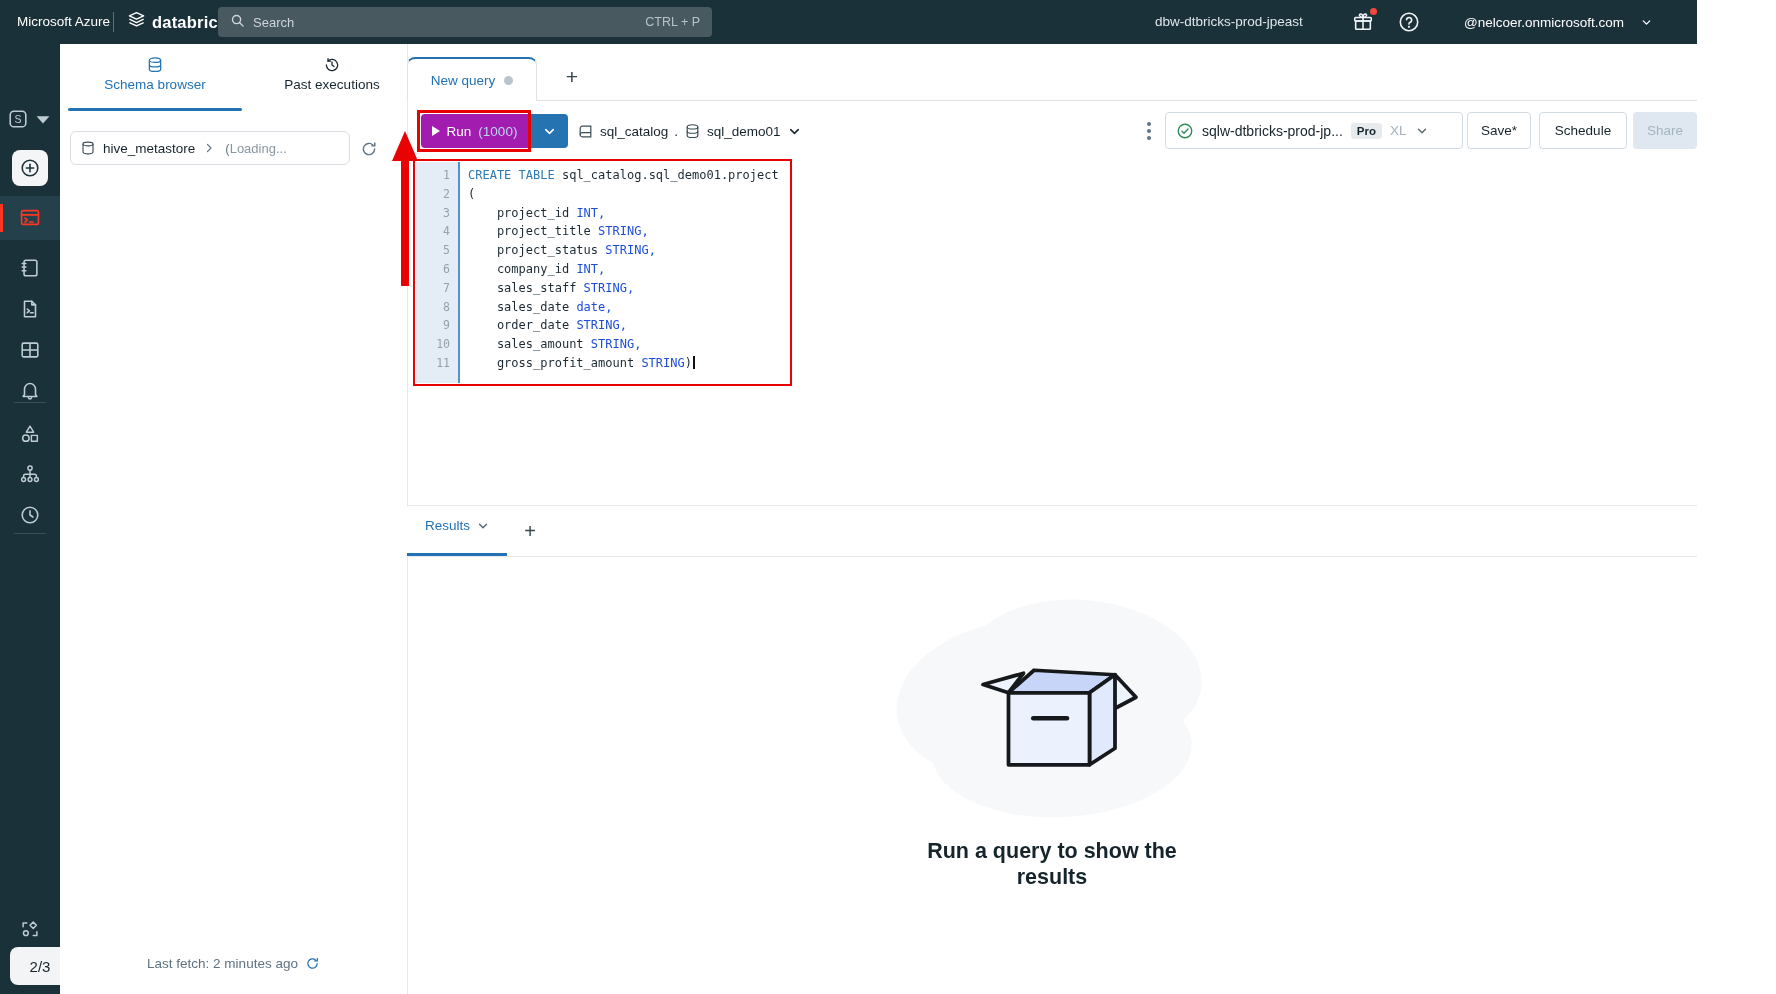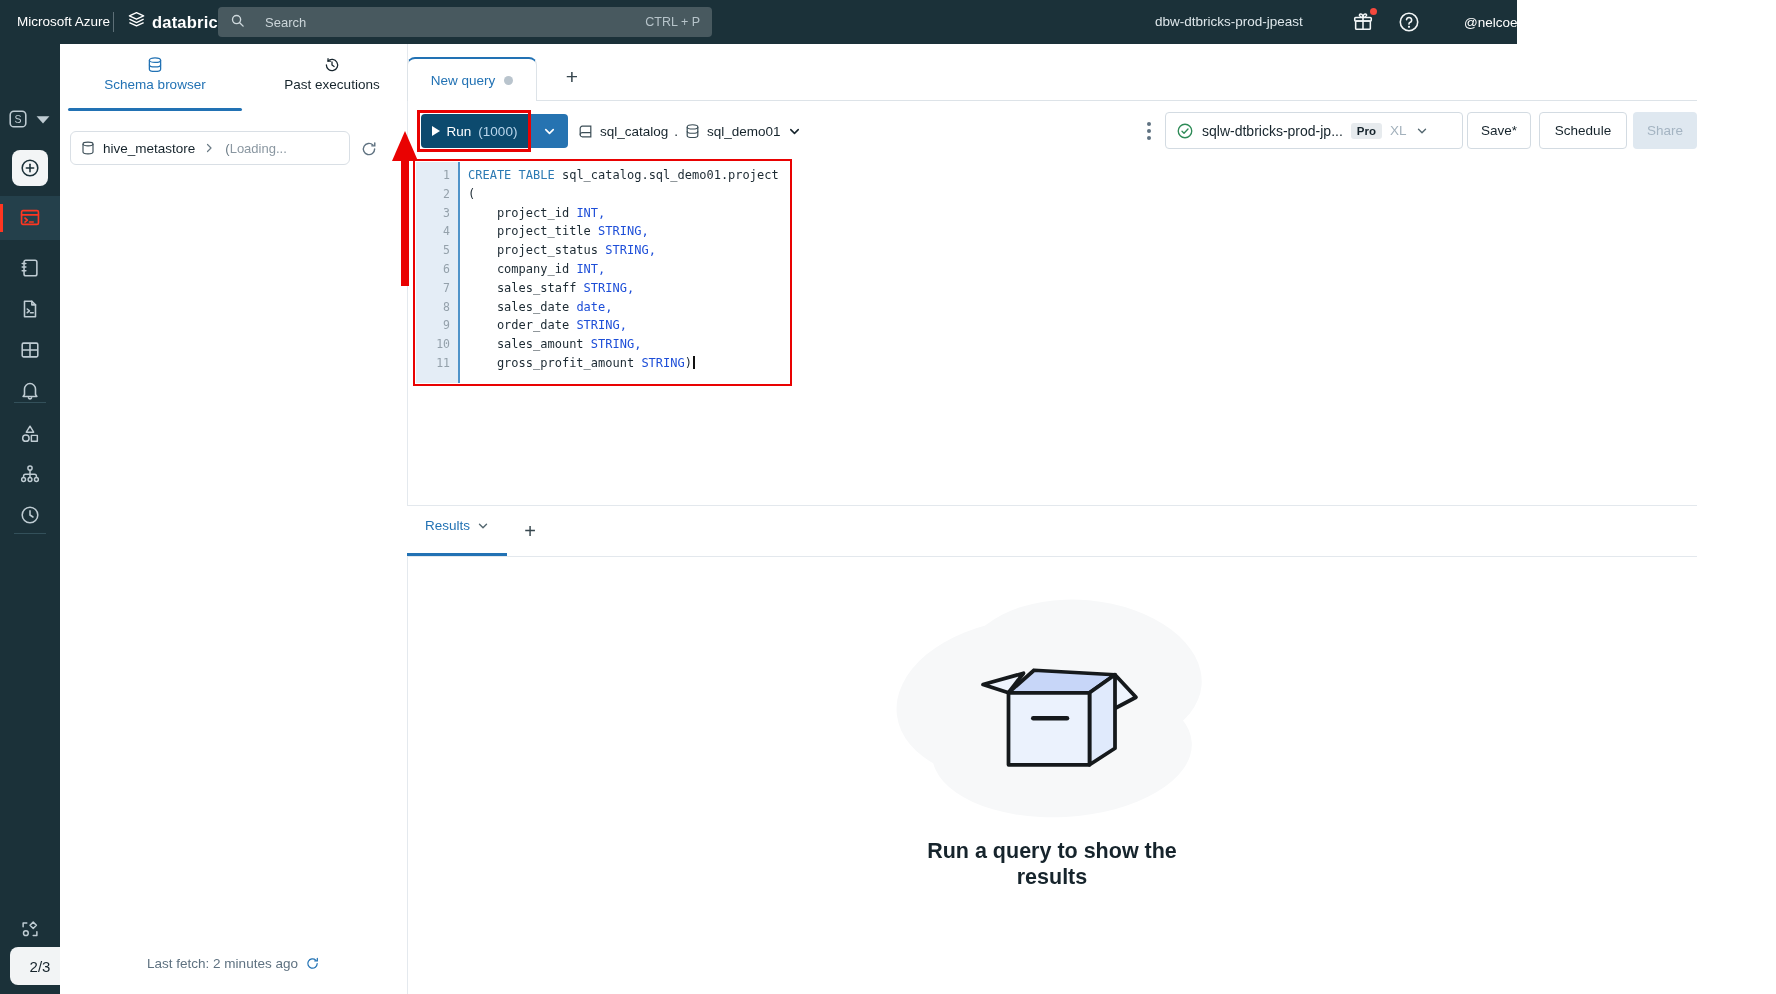--- a/index.html
+++ b/index.html
@@ -1,26 +1,26 @@
 <!DOCTYPE html>
 <html><head>
 <meta charset="utf-8">
 <style>
   * { margin:0; padding:0; box-sizing:border-box; }
   html,body { background:#fff; }
   body { font-family:"Liberation Sans", sans-serif; color:#16242c; }
   .app { position:relative; width:1776px; height:994px; background:#fff; overflow:hidden; }
 
   
-  .topbar { position:absolute; left:0; top:0; width:1517px; height:44px; background:#1b3139; }
+  .topbar { position:absolute; left:0; top:0; width:1697px; height:44px; background:#1b3139; }
   .tb-azure { position:absolute; left:17px; top:0; height:44px; line-height:44px; color:#fff; font-size:13.5px; }
   .tb-sep { position:absolute; left:113px; top:12px; width:1px; height:20px; background:#5d6f77; }
   .tb-brand { position:absolute; left:127px; top:0; height:44px; display:flex; align-items:center; gap:6px; color:#fff; }
   .tb-brand .brand-txt { font-size:16.5px; font-weight:bold; letter-spacing:.2px; }
-  .tb-search { position:absolute; left:218px; top:7px; width:494px; height:30px; background:#48595f; border-radius:4px; display:flex; align-items:center; padding:0 12px; gap:20px; cursor:text; }
+  .tb-search { position:absolute; left:218px; top:7px; width:494px; height:30px; background:#48595f; border-radius:4px; display:flex; align-items:center; padding:0 12px; gap:8px; cursor:text; }
   .tb-search .ph { color:#ccd6da; font-size:13px; flex:1; }
   .tb-search .sc { color:#b7c4ca; font-size:12.5px; }
   .tb-workspace { position:absolute; left:1155px; top:0; height:44px; line-height:44px; color:#dde6ea; font-size:13.5px; }
   .tb-ico { position:absolute; top:11px; width:22px; height:22px; color:#f2f6f7; }
   .tb-gift { left:1352px; }
   .tb-help { left:1398px; }
   .tb-dot { position:absolute; left:1370px; top:8px; width:7px; height:7px; border-radius:50%; background:#f5483d; }
   .tb-account { position:absolute; left:1464px; top:0; height:44px; display:flex; align-items:center; gap:16px; color:#fff; font-size:13.5px; }
   .tb-account svg { width:13px; height:13px; }
 
@@ -62,21 +62,21 @@
 
   
   .editor { position:absolute; left:407px; top:44px; width:1290px; height:950px; }
   .ed-tabline { position:absolute; left:0; top:56px; width:100%; height:1px; background:#dde3e8; }
   .ed-tab { position:absolute; left:0; top:13px; width:130px; height:44px; background:#fff; border:1px solid #dde3e8; border-top:2px solid #2272b4; border-bottom:none; border-radius:8px 8px 0 0; display:flex; align-items:center; justify-content:center; gap:9px; cursor:pointer; }
   .ed-tab .lbl { color:#2272b4; font-size:13.5px; }
   .ed-tab .dot { width:9px; height:9px; border-radius:50%; background:#b9c4cd; }
   .ed-addtab { position:absolute; left:150px; top:16px; width:30px; height:34px; font-size:21px; font-weight:300; color:#37474f; display:flex; align-items:center; justify-content:center; cursor:pointer; }
 
   .run-annot { position:absolute; left:10px; top:66px; width:114px; height:42px; border:3px solid #e90202; z-index:5; pointer-events:none; }
-  .run-main { position:absolute; left:14px; top:70px; width:107px; height:34px; background:#0c4a6e; border-radius:4px 0 0 4px; display:flex; align-items:center; justify-content:center; gap:7px; cursor:pointer; }
+  .run-main { position:absolute; left:14px; top:70px; width:107px; height:34px; background:#a21caf; border-radius:4px 0 0 4px; display:flex; align-items:center; justify-content:center; gap:7px; cursor:pointer; }
   .run-main .play { width:0; height:0; border-left:8px solid #fff; border-top:5px solid transparent; border-bottom:5px solid transparent; }
   .run-main .rl { color:#fff; font-size:13.5px; }
   .run-main .rc { color:#b9d6ec; font-size:13.5px; }
   .run-caret { position:absolute; left:123px; top:70px; width:38px; height:34px; background:#2673b1; border-radius:0 4px 4px 0; display:flex; align-items:center; justify-content:center; color:#fff; cursor:pointer; }
   .run-caret svg { width:15px; height:15px; }
 
   .ctx { position:absolute; left:170px; top:70px; height:34px; display:flex; align-items:center; gap:6px; font-size:13.5px; color:#16242c; cursor:pointer; }
   .ctx svg { width:17px; height:17px; color:#3b4d56; }
   .ctx .cv { width:15px; height:15px; color:#16242c; }
 

